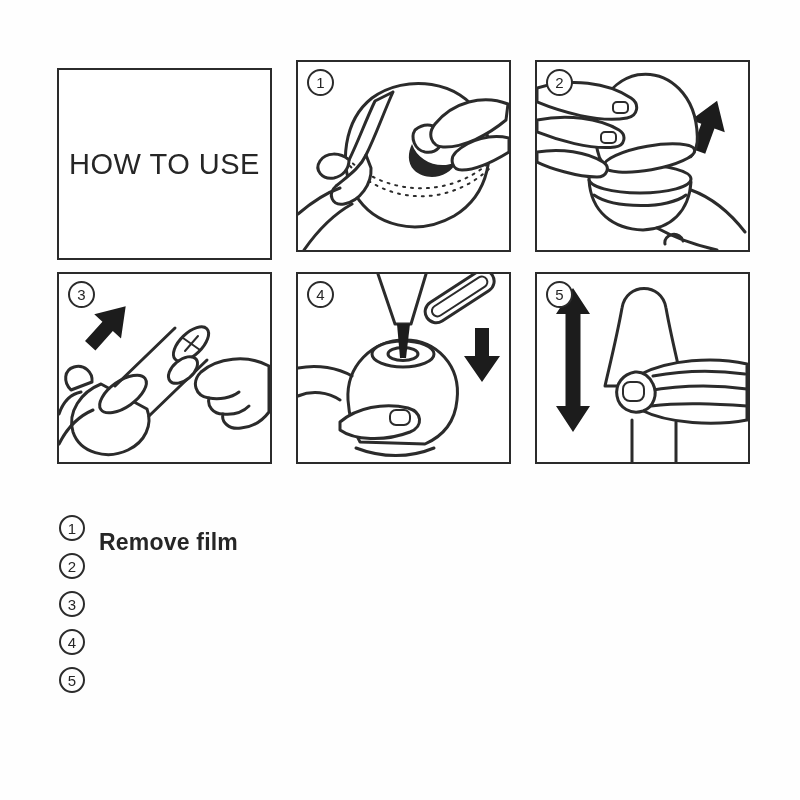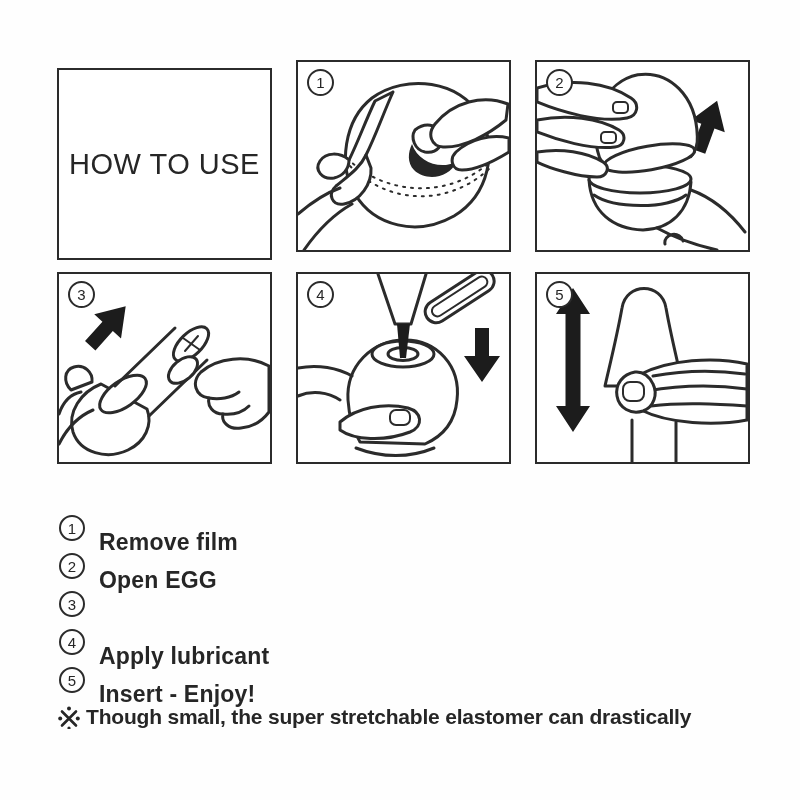--- a/index.html
+++ b/index.html
@@ -150,45 +150,28 @@
     </svg>
   </div>
 
   <div class="steps">
     <div class="step">
       <span class="step-circle">1</span>
       <span class="step-text">Remove film</span>
     </div>
     <div class="step">
       <span class="step-circle">2</span>
-      <span class="step-text">Open EGG</span>
     </div>
     <div class="step">
       <span class="step-circle">3</span>
     </div>
     <div class="step">
       <span class="step-circle">4</span>
-      <span class="step-text">Apply lubricant</span>
     </div>
     <div class="step">
       <span class="step-circle">5</span>
-      <span class="step-text">Insert - Enjoy!</span>
     </div>
   </div>
 
   <div class="footnote">
-    <div class="fn-line1">
-      <svg class="fn-mark" viewBox="0 0 24 24">
-        <g stroke="#262626" stroke-width="2.6" stroke-linecap="round">
-          <path d="M5 6.5 L19 20.5 M19 6.5 L5 20.5"></path>
-        </g>
-        <g fill="#262626">
-          <circle cx="12" cy="3.6" r="2"></circle>
-          <circle cx="3.2" cy="13.5" r="2"></circle>
-          <circle cx="20.8" cy="13.5" r="2"></circle>
-          <circle cx="12" cy="23" r="1.6"></circle>
-        </g>
-      </svg>
-      <span>Though small, the super stretchable elastomer can drastically</span>
-    </div>
   </div>
 
 </div>
 
 </body></html>

